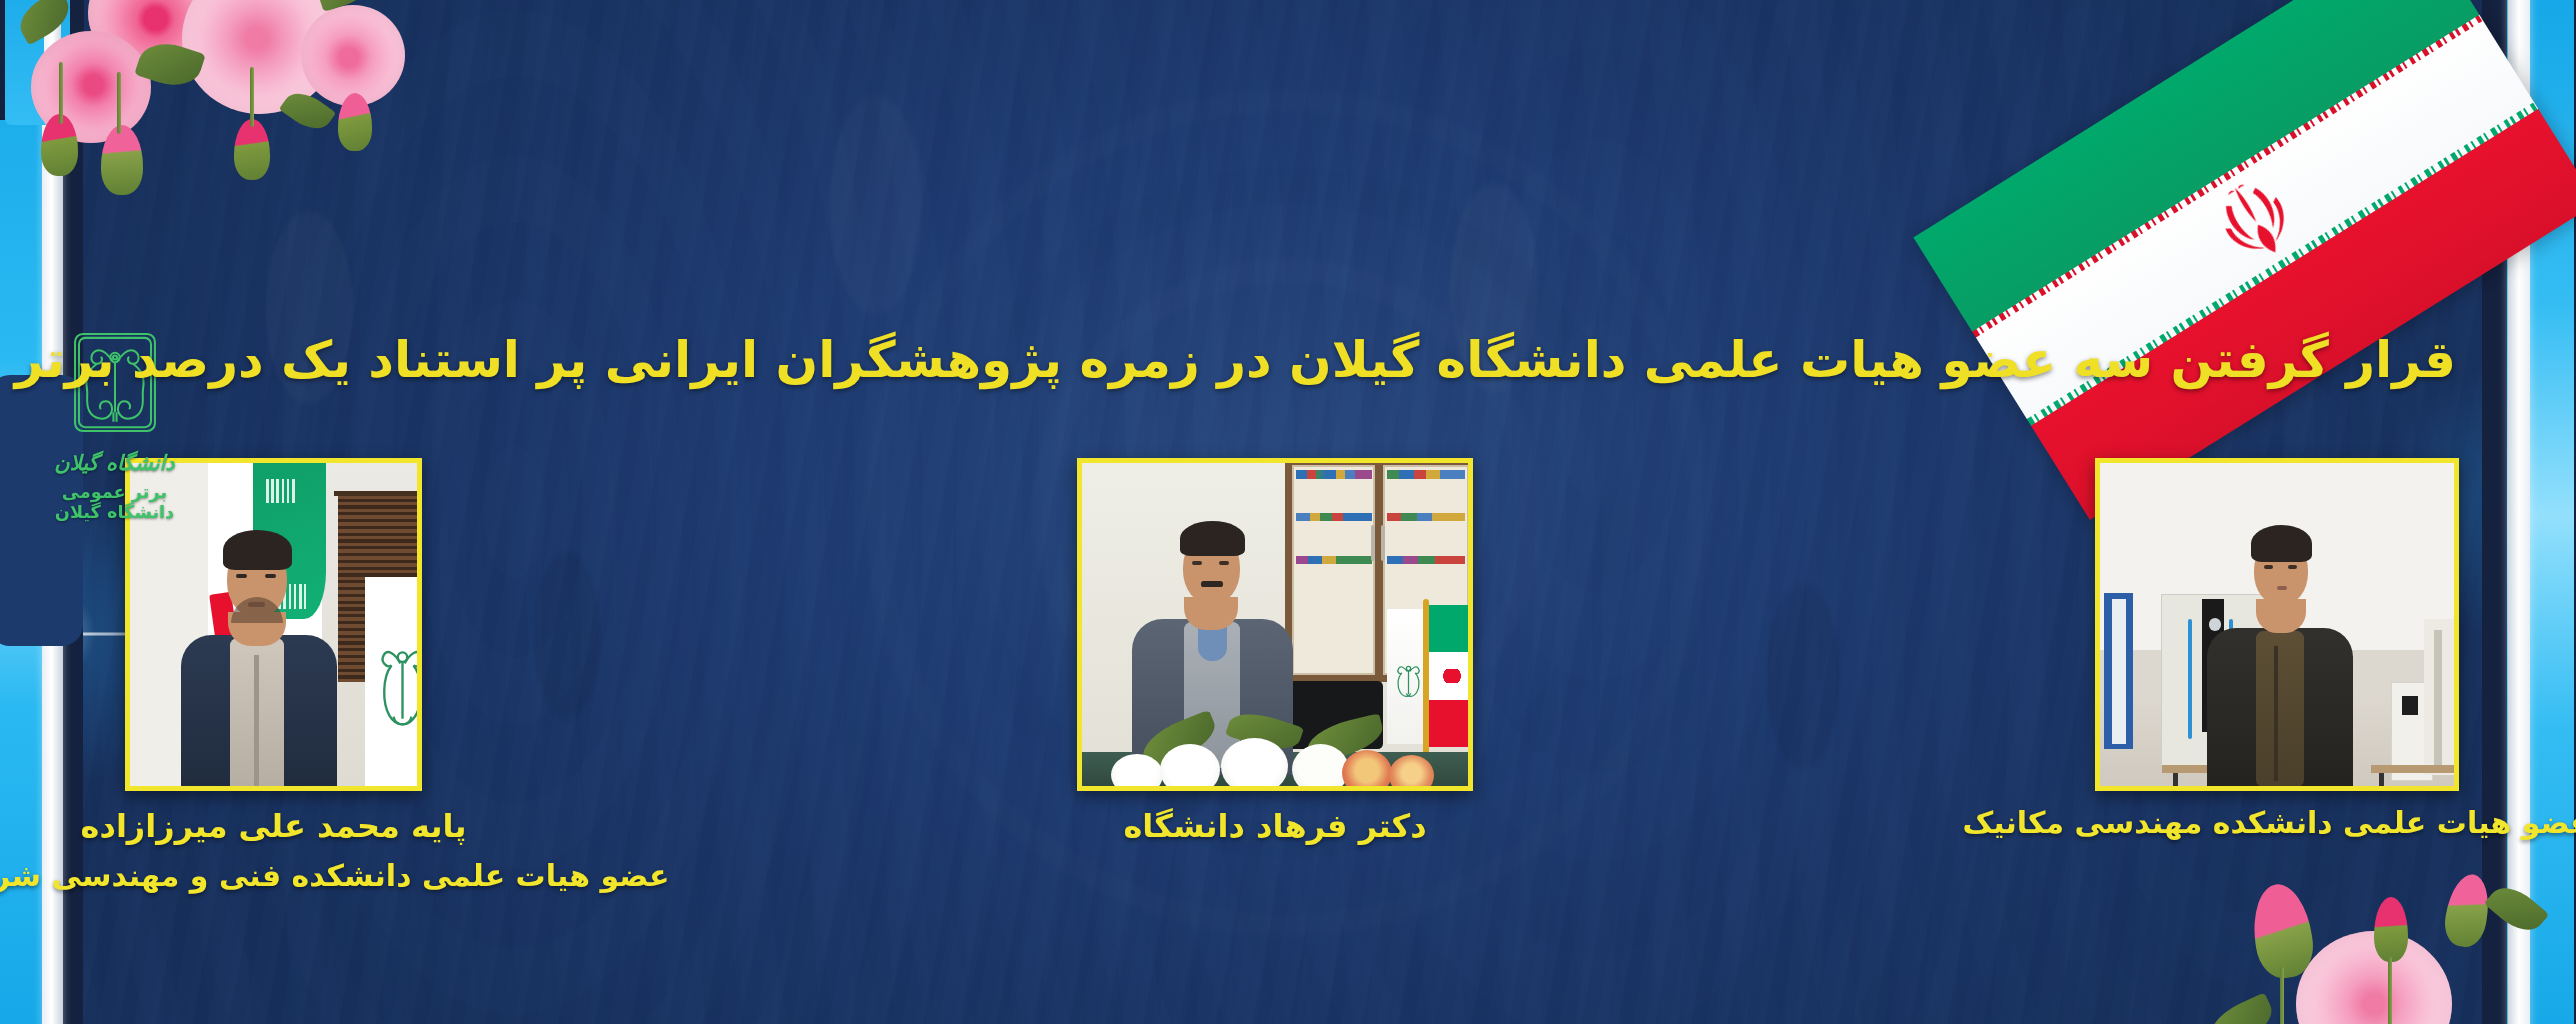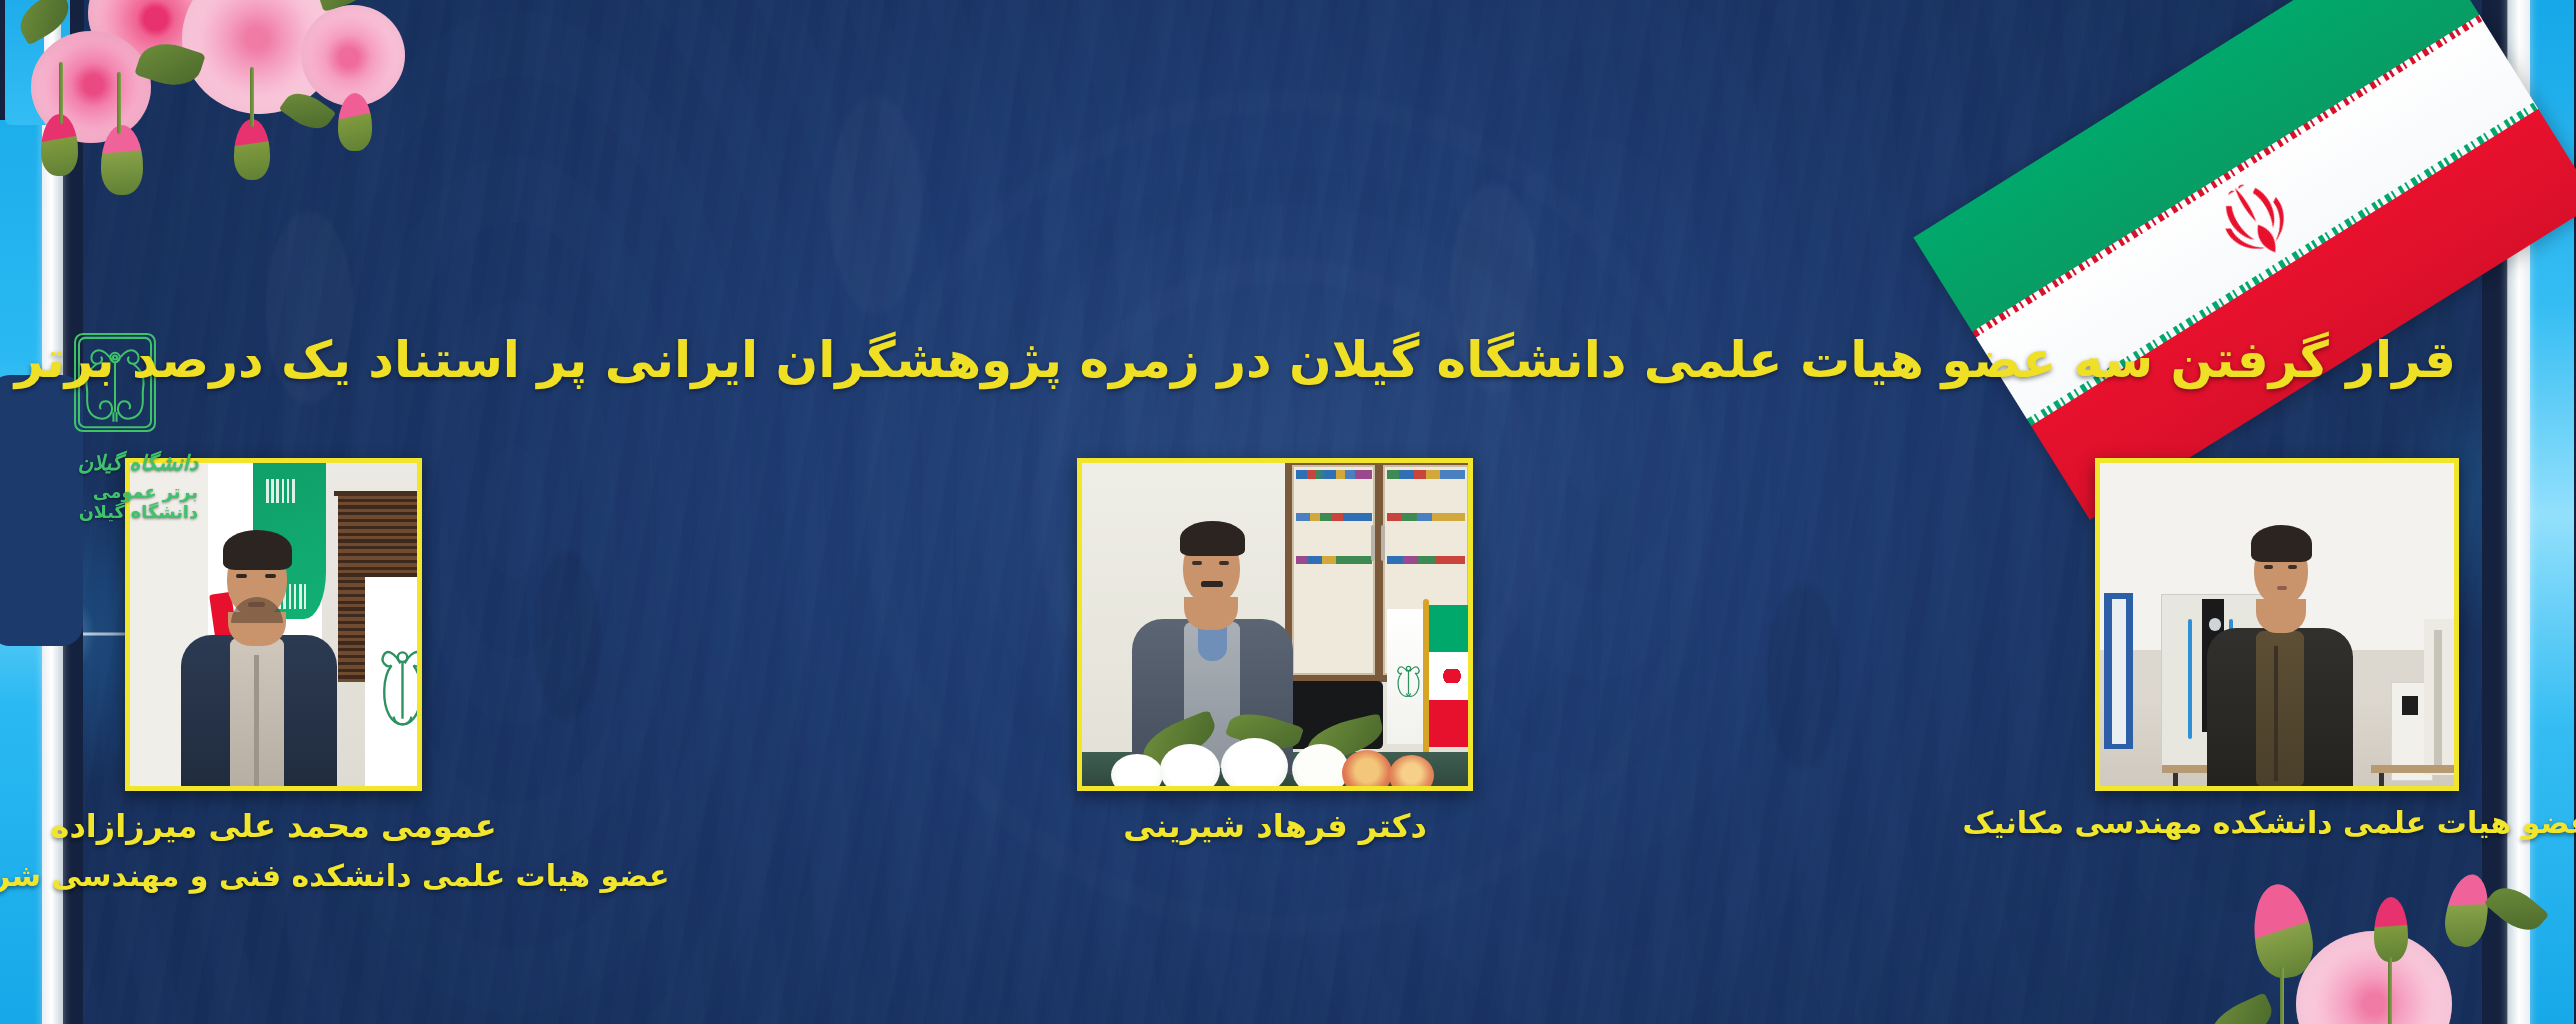--- a/index.html
+++ b/index.html
@@ -179,21 +179,21 @@
     font-weight:bold;
     line-height:1.08;
     letter-spacing:-0.5px;
     text-shadow:0 2.1px 5.2px rgba(0,0,0,.45);
     z-index:20;
     white-space:nowrap;
   }
 
   
   .logo-block{
-    position:absolute;left:31px;top:328px;width:167px;z-index:20;
+    position:absolute;left:31px;top:328px;width:167px;text-align:center;z-index:20;
   }
   .logo-mark{width:94px;height:120px;margin:0 auto;display:block;}
   .logo-script{
     display:block;margin-top:3.1px;color:#3ec36a;font-size:21px;
     font-weight:bold;direction:rtl;font-style:italic;
     text-shadow:0 1px 2.6px rgba(0,0,0,.45);
   }
   .logo-pr{
     display:block;margin-top:7.3px;color:#3ec36a;font-size:17.7px;
     font-weight:bold;direction:rtl;
@@ -464,21 +464,21 @@
           <div class="leaf" style="left:146px;top:253px;width:73px;height:31px;transform:rotate(18deg);"></div>
           <div class="leaf" style="left:224px;top:259px;width:78px;height:33px;transform:rotate(-14deg);"></div>
           <div class="sc" style="left:78px;top:281px;width:60px;height:52px;border-radius:50%;background:radial-gradient(circle at 50% 40%,#ffffff 0 55%,#e9eee6 100%);"></div>
           <div class="sc" style="left:139px;top:275px;width:67px;height:57px;border-radius:50%;background:radial-gradient(circle at 50% 40%,#ffffff 0 55%,#e6ece3 100%);"></div>
           <div class="sc" style="left:210px;top:281px;width:57px;height:51px;border-radius:50%;background:radial-gradient(circle at 50% 40%,#fdfdfa 0 55%,#e4eae1 100%);"></div>
           <div class="sc" style="left:260px;top:287px;width:50px;height:46px;border-radius:50%;background:radial-gradient(circle at 50% 45%,#f3c77a 0 32%,#e07a52 62%,#d65a40 100%);"></div>
           <div class="sc" style="left:307px;top:292px;width:45px;height:41px;border-radius:50%;background:radial-gradient(circle at 50% 45%,#f6d089 0 30%,#e28a5c 60%,#d4603f 100%);"></div>
           <div class="sc" style="left:29px;top:291px;width:52px;height:42px;border-radius:50%;background:radial-gradient(circle at 50% 40%,#ffffff 0 55%,#e4ebe2 100%);"></div>
         </div>
       </div>
-      <div class="cap-name">دکتر فرهاد شیرینی</div>
+      <div class="cap-name">دکتر فرهاد دانشگاه</div>
     </div>
 
     <div class="card card-1">
       <div class="photo-frame">
         <div class="photo">
           <div class="wall" style="background:linear-gradient(180deg,#eceae4,#dedbd2);"></div>
           <div class="sc" style="left:0;top:0;width:78px;height:333px;background:#efeee8;"></div>
 
           <div class="sc" style="left:78px;top:23px;width:22px;height:109px;background:#5a3a24;"></div>
 
@@ -508,19 +508,19 @@
           <div class="sc" style="left:124px;top:192px;width:4.7px;height:135px;background:#9d958a;"></div>
           <div class="person-head" style="left:97px;top:78px;width:60px;height:76px;"></div>
           <div class="person-hair" style="left:93px;top:67px;width:69px;height:40px;"></div>
           <div class="sc" style="left:106px;top:111px;width:11.4px;height:4.2px;border-radius:2.1px;background:#2f2721;"></div>
           <div class="sc" style="left:135px;top:111px;width:11.4px;height:4.2px;border-radius:2.1px;background:#2f2721;"></div>
           <div class="sc" style="left:118px;top:139px;width:16.7px;height:5.2px;border-radius:2.6px;background:#93604f;"></div>
           <div class="sc" style="left:98px;top:149px;width:58px;height:34px;background:#c9946c;border-radius:0 0 23px 23px;"></div>
           <div class="sc" style="left:97px;top:130px;width:60px;height:30px;background:radial-gradient(ellipse at 50% 100%,rgba(80,60,45,.55) 0 60%,transparent 62%);"></div>
         </div>
       </div>
-      <div class="cap-name">عمومی محمد علی میرزازاده</div>
+      <div class="cap-name">پایه محمد علی میرزازاده</div>
       <div class="cap-role">عضو هیات علمی دانشکده فنی و مهندسی شرق گیلان</div>
     </div>
 
   </div>
 </div>
 
 
 </body></html>

